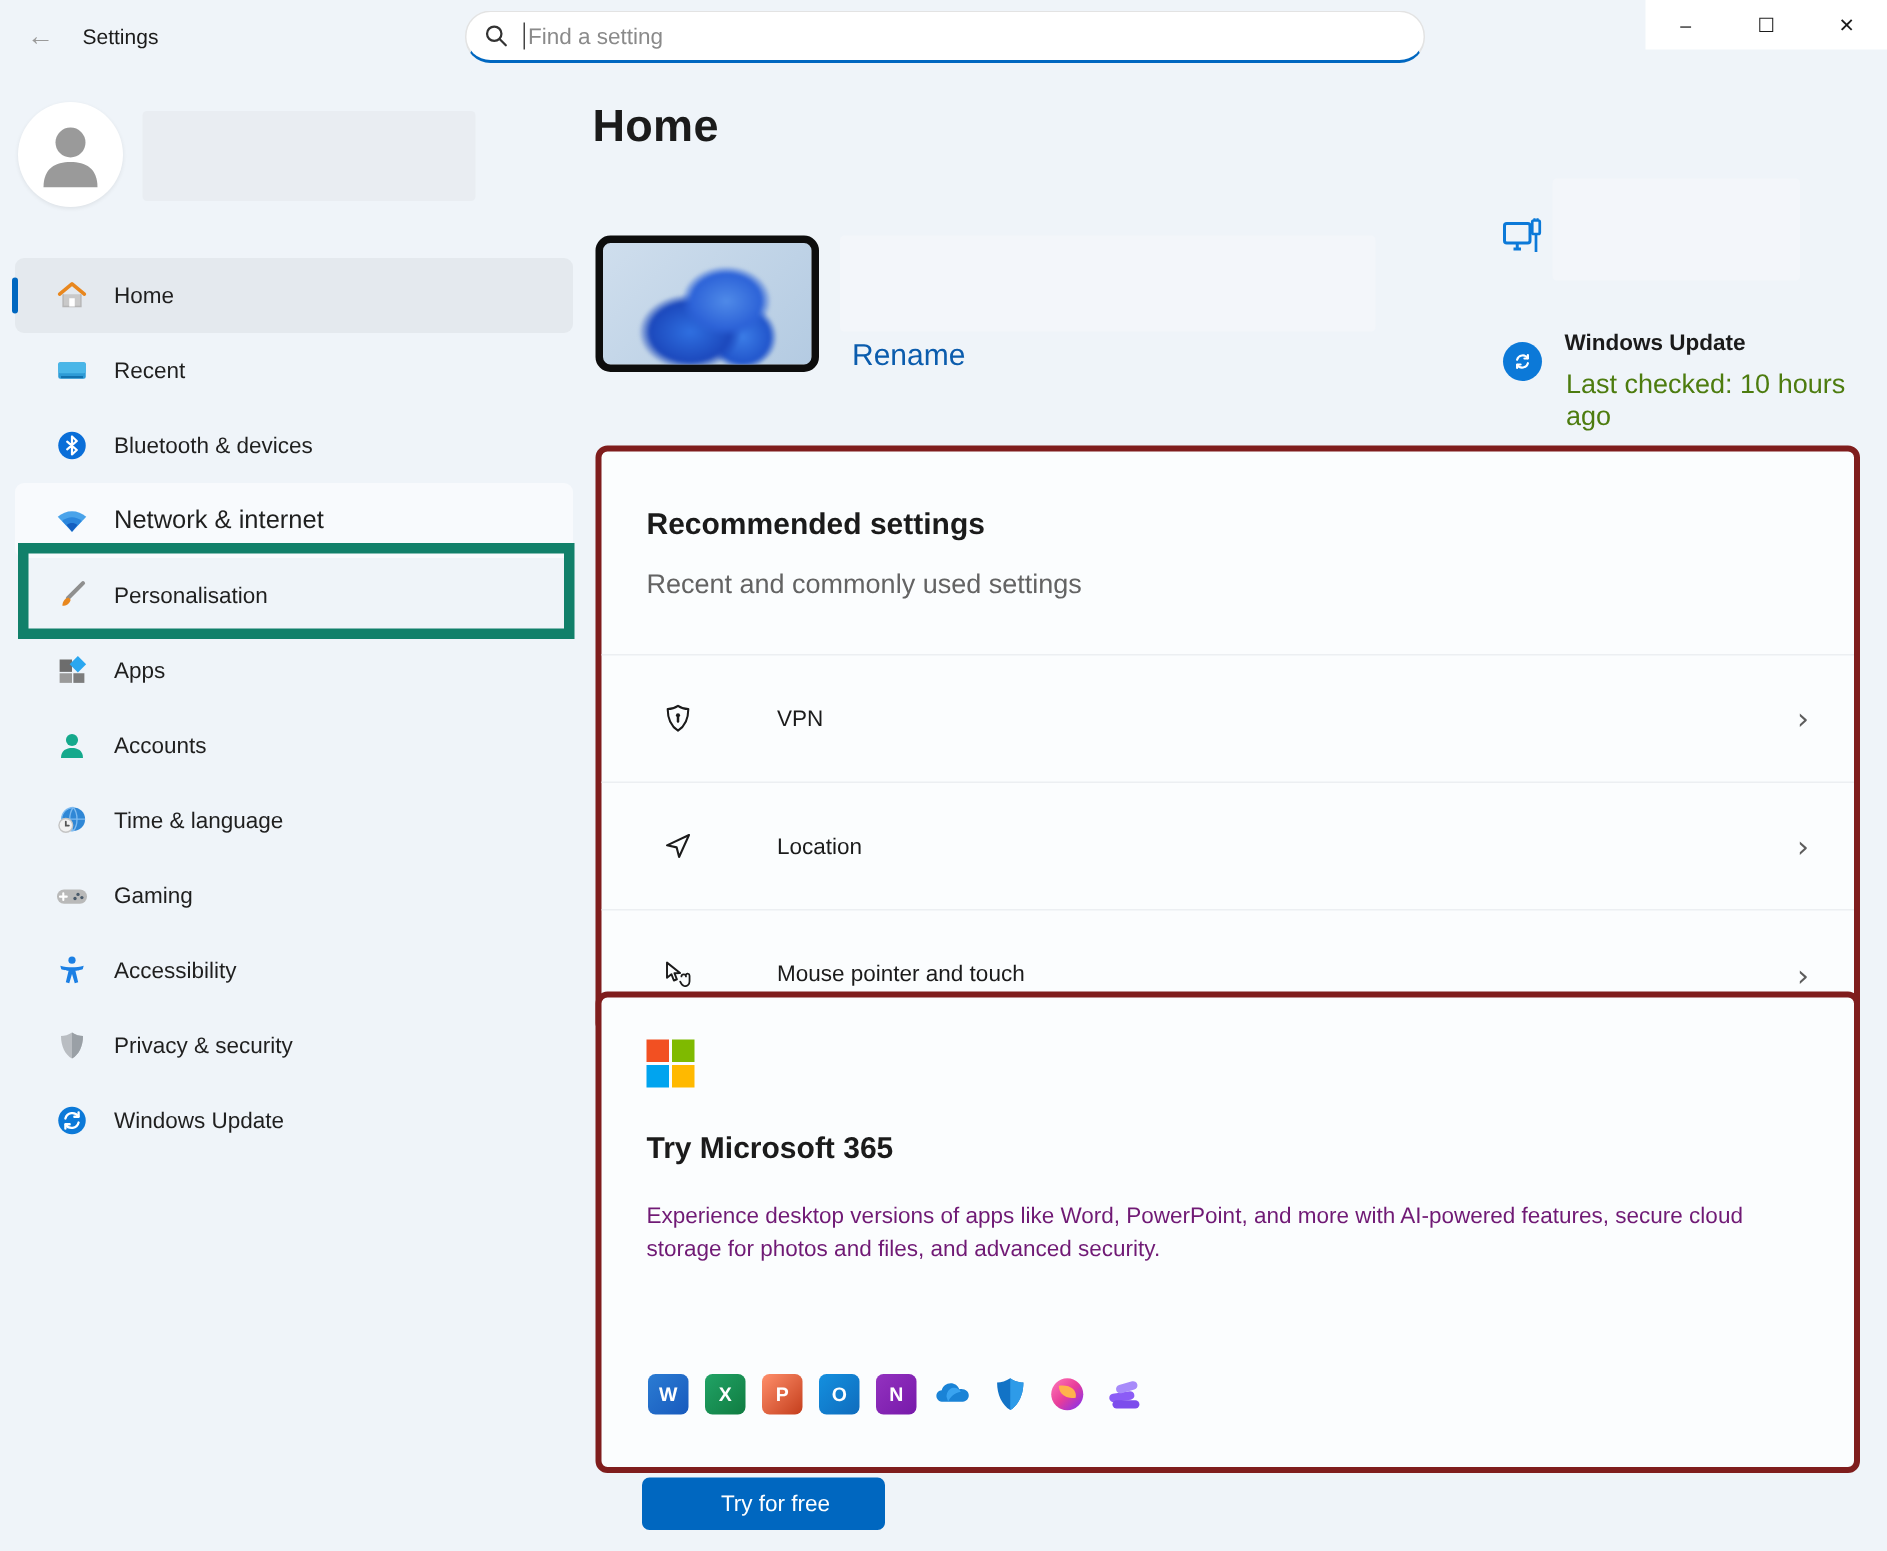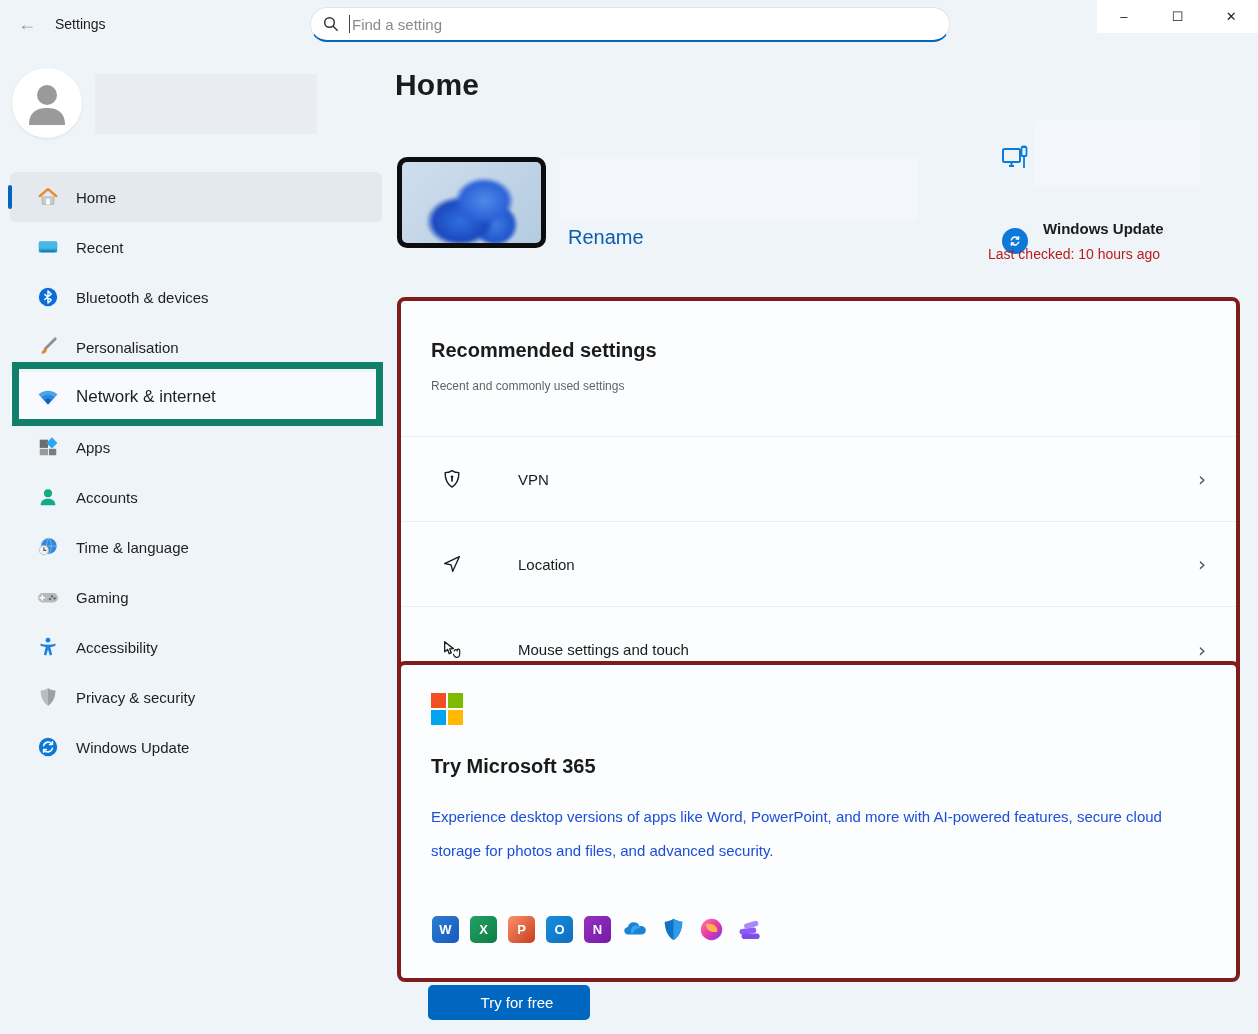--- a/index.html
+++ b/index.html
@@ -43,38 +43,38 @@
              radial-gradient(closest-side at 40% 62%, #2f6fe0 0%, #1c49bd 60%, transparent 78%),
              radial-gradient(closest-side at 72% 66%, #3b7ce6 0%, #2256cc 58%, transparent 75%);
            filter:blur(1px); border-radius:50% 45% 55% 50%; }
   .device-placeholder { position:absolute; left:560px; top:157px; width:357px; height:64px; background:#f3f6fa; border-radius:3px; }
   .rename-link { position:absolute; left:568px; top:226px; font-size:20px; color:#0b5cad; cursor:pointer; }
 
   .net-icon { position:absolute; left:1000px; top:144px; }
   .net-placeholder { position:absolute; left:1035px; top:119px; width:165px; height:68px; background:#f3f6fa; border-radius:3px; }
   .wu-icon { position:absolute; left:1002px; top:228px; width:26px; height:26px; border-radius:50%; background:#0c79d8; display:flex; align-items:center; justify-content:center; }
   .wu-title { position:absolute; left:1043px; top:220px; font-size:15px; font-weight:700; }
-  .wu-status { position:absolute; left:988px; top:246px; font-size:14px; color:#b91c1c; }
+  .wu-status { position:absolute; left:1044px; top:246px; font-size:18px; color:#4d7c0f; }
 
   .card { position:absolute; background:#fbfdfe; border:4px solid #7f1d1d; border-radius:8px; }
   .rec-card { left:397px; top:297px; width:843px; height:393px; }
   .rec-header { height:136px; border-bottom:1px solid #eceff2; padding:38px 30px 0 30px; }
   .rec-title { font-size:20px; font-weight:700; }
-  .rec-sub { margin-top:17px; font-size:12px; color:#636363; }
+  .rec-sub { margin-top:17px; font-size:18px; color:#636363; }
   .rec-row { height:85px; display:flex; align-items:center; padding:0 30px 0 40px; border-bottom:1px solid #eceff2; cursor:default;gap:32px; }
   .rec-row:last-child { border-bottom:none; }
   .rec-row .ric { width:22px; height:22px; flex:0 0 auto; display:flex; align-items:center; justify-content:center; }
   .rec-row .rlbl { margin-left:23px; font-size:15px; flex:1; }
   .rec-row .chev { font-size:20px; color:#5d5d5d; font-family:"DejaVu Sans", sans-serif; }
 
   .m365-card { left:397px; top:661px; width:843px; height:321px; padding:28px 30px; }
   .mslogo { width:32px; height:32px; display:grid; grid-template-columns:15px 15px; grid-template-rows:15px 15px; gap:2px; }
   .mslogo i { display:block; }
   .m365-title { margin-top:30px; font-size:20px; font-weight:700; }
-  .m365-desc { margin-top:22px; font-size:15px; line-height:34px; color:#1d4ed8; width:750px; }
+  .m365-desc { margin-top:22px; font-size:15px; line-height:22px; color:#701a75; width:750px; }
   .appicons { position:absolute; left:432px; top:916px; display:flex; gap:11px; }
   .appicon { width:27px; height:27px; border-radius:5px; display:flex; align-items:center; justify-content:center; color:#fff; font-size:13px; font-weight:700; }
   .ai-word { background:linear-gradient(135deg,#2b7cd3,#185abd); }
   .ai-excel { background:linear-gradient(135deg,#21a366,#107c41); }
   .ai-ppt { background:linear-gradient(135deg,#ff8f6b,#c43e1c); }
   .ai-outlook { background:linear-gradient(135deg,#1490df,#0f6cbd); }
   .ai-onenote { background:linear-gradient(135deg,#9332bf,#7719aa); }
   .ai-plain { background:transparent; }
   .try-btn { position:absolute; left:428px; top:985px; width:162px; height:35px; background:#0067c0; color:#ffffff; font-size:15px; border:none; border-radius:5px; cursor:pointer; font-family:"Liberation Sans", sans-serif;padding-left:16px; }
 </style>
@@ -138,39 +138,39 @@
       <div class="nav-item">
         <span class="ic">
             <svg width="22" height="22" viewBox="0 0 24 24">
               <circle cx="12" cy="12" r="10" fill="#0a6ed8"></circle>
               <path d="M12 5.5 V18.5 M12 5.5 L15.5 8.7 L8.5 14.8 M12 18.5 L15.5 15.3 L8.5 9.2" fill="none" stroke="#ffffff" stroke-width="1.6" stroke-linejoin="round" stroke-linecap="round"></path>
             </svg>
           </span>
         <span class="lbl">Bluetooth &amp; devices</span>
       </div>
 
-      <div class="nav-item">
-        <span class="ic">
-            <svg width="22" height="22" viewBox="0 0 24 24">
-              <path d="M20 3 L9 14" stroke="#8f8f8f" stroke-width="3" stroke-linecap="round"></path>
-              <path d="M9.5 13.5 C7 14 5 16.5 5 19.5 C8 19.5 10.5 17.5 11 15 Z" fill="#e8871e"></path>
-            </svg>
-          </span>
-        <span class="lbl">Personalisation</span>
-      </div>
-
       <div class="nav-item boxed">
         <span class="ic">
             <svg width="24" height="24" viewBox="0 0 24 24">
               <path d="M2.5 9.5 C8 4.5 16 4.5 21.5 9.5 L12 19.5 Z" fill="#4aa3ea"></path>
               <path d="M5.5 12.3 C9.5 9 14.5 9 18.5 12.3 L12 19.5 Z" fill="#2b86dd"></path>
               <path d="M8.5 15 C10.7 13.3 13.3 13.3 15.5 15 L12 19.5 Z" fill="#145fc0"></path>
             </svg>
           </span>
         <span class="lbl">Network &amp; internet</span>
+      </div>
+
+      <div class="nav-item">
+        <span class="ic">
+            <svg width="22" height="22" viewBox="0 0 24 24">
+              <path d="M20 3 L9 14" stroke="#8f8f8f" stroke-width="3" stroke-linecap="round"></path>
+              <path d="M9.5 13.5 C7 14 5 16.5 5 19.5 C8 19.5 10.5 17.5 11 15 Z" fill="#e8871e"></path>
+            </svg>
+          </span>
+        <span class="lbl">Personalisation</span>
       </div>
 
       <div class="nav-item">
         <span class="ic">
             <svg width="22" height="22" viewBox="0 0 24 24">
               <rect x="3" y="4" width="9" height="9" fill="#6d6d6d"></rect>
               <rect x="3" y="14" width="9" height="7" fill="#9a9a9a"></rect>
               <rect x="13" y="14" width="8" height="7" fill="#7d7d7d"></rect>
               <rect x="12" y="3.2" width="8.5" height="8.5" fill="#2aa7f0" transform="rotate(45 16.2 7.5)"></rect>
             </svg>
@@ -304,21 +304,21 @@
       <span class="chev">›</span>
     </div>
 
     <div class="rec-row">
       <span class="ric">
           <svg width="22" height="22" viewBox="0 0 24 24">
             <path d="M4 3 L4 14 L7.2 11.4 L9 16 L11.2 15.1 L9.4 10.7 L13.5 10.5 Z" fill="none" stroke="#1b1b1b" stroke-width="1.4" stroke-linejoin="round"></path>
             <path d="M14.5 13 C14.5 11 17.8 11 17.8 13 M17.8 12 C17.8 10.5 20.4 10.7 20.4 12.5 V16.5 C20.4 19 18.5 20.5 16.5 20 C15 19.6 14.2 18.2 13.6 16.8" fill="none" stroke="#1b1b1b" stroke-width="1.3" stroke-linecap="round"></path>
           </svg>
         </span>
-      <span class="rlbl">Mouse settings and touch</span>
+      <span class="rlbl">Mouse pointer and touch</span>
       <span class="chev">›</span>
     </div>
   </div>
 
   <div class="card m365-card">
     <div class="mslogo">
       <i style="background:#f25022"></i>
         <i style="background:#7fba00"></i>
         <i style="background:#00a4ef"></i>
         <i style="background:#ffb900"></i>

